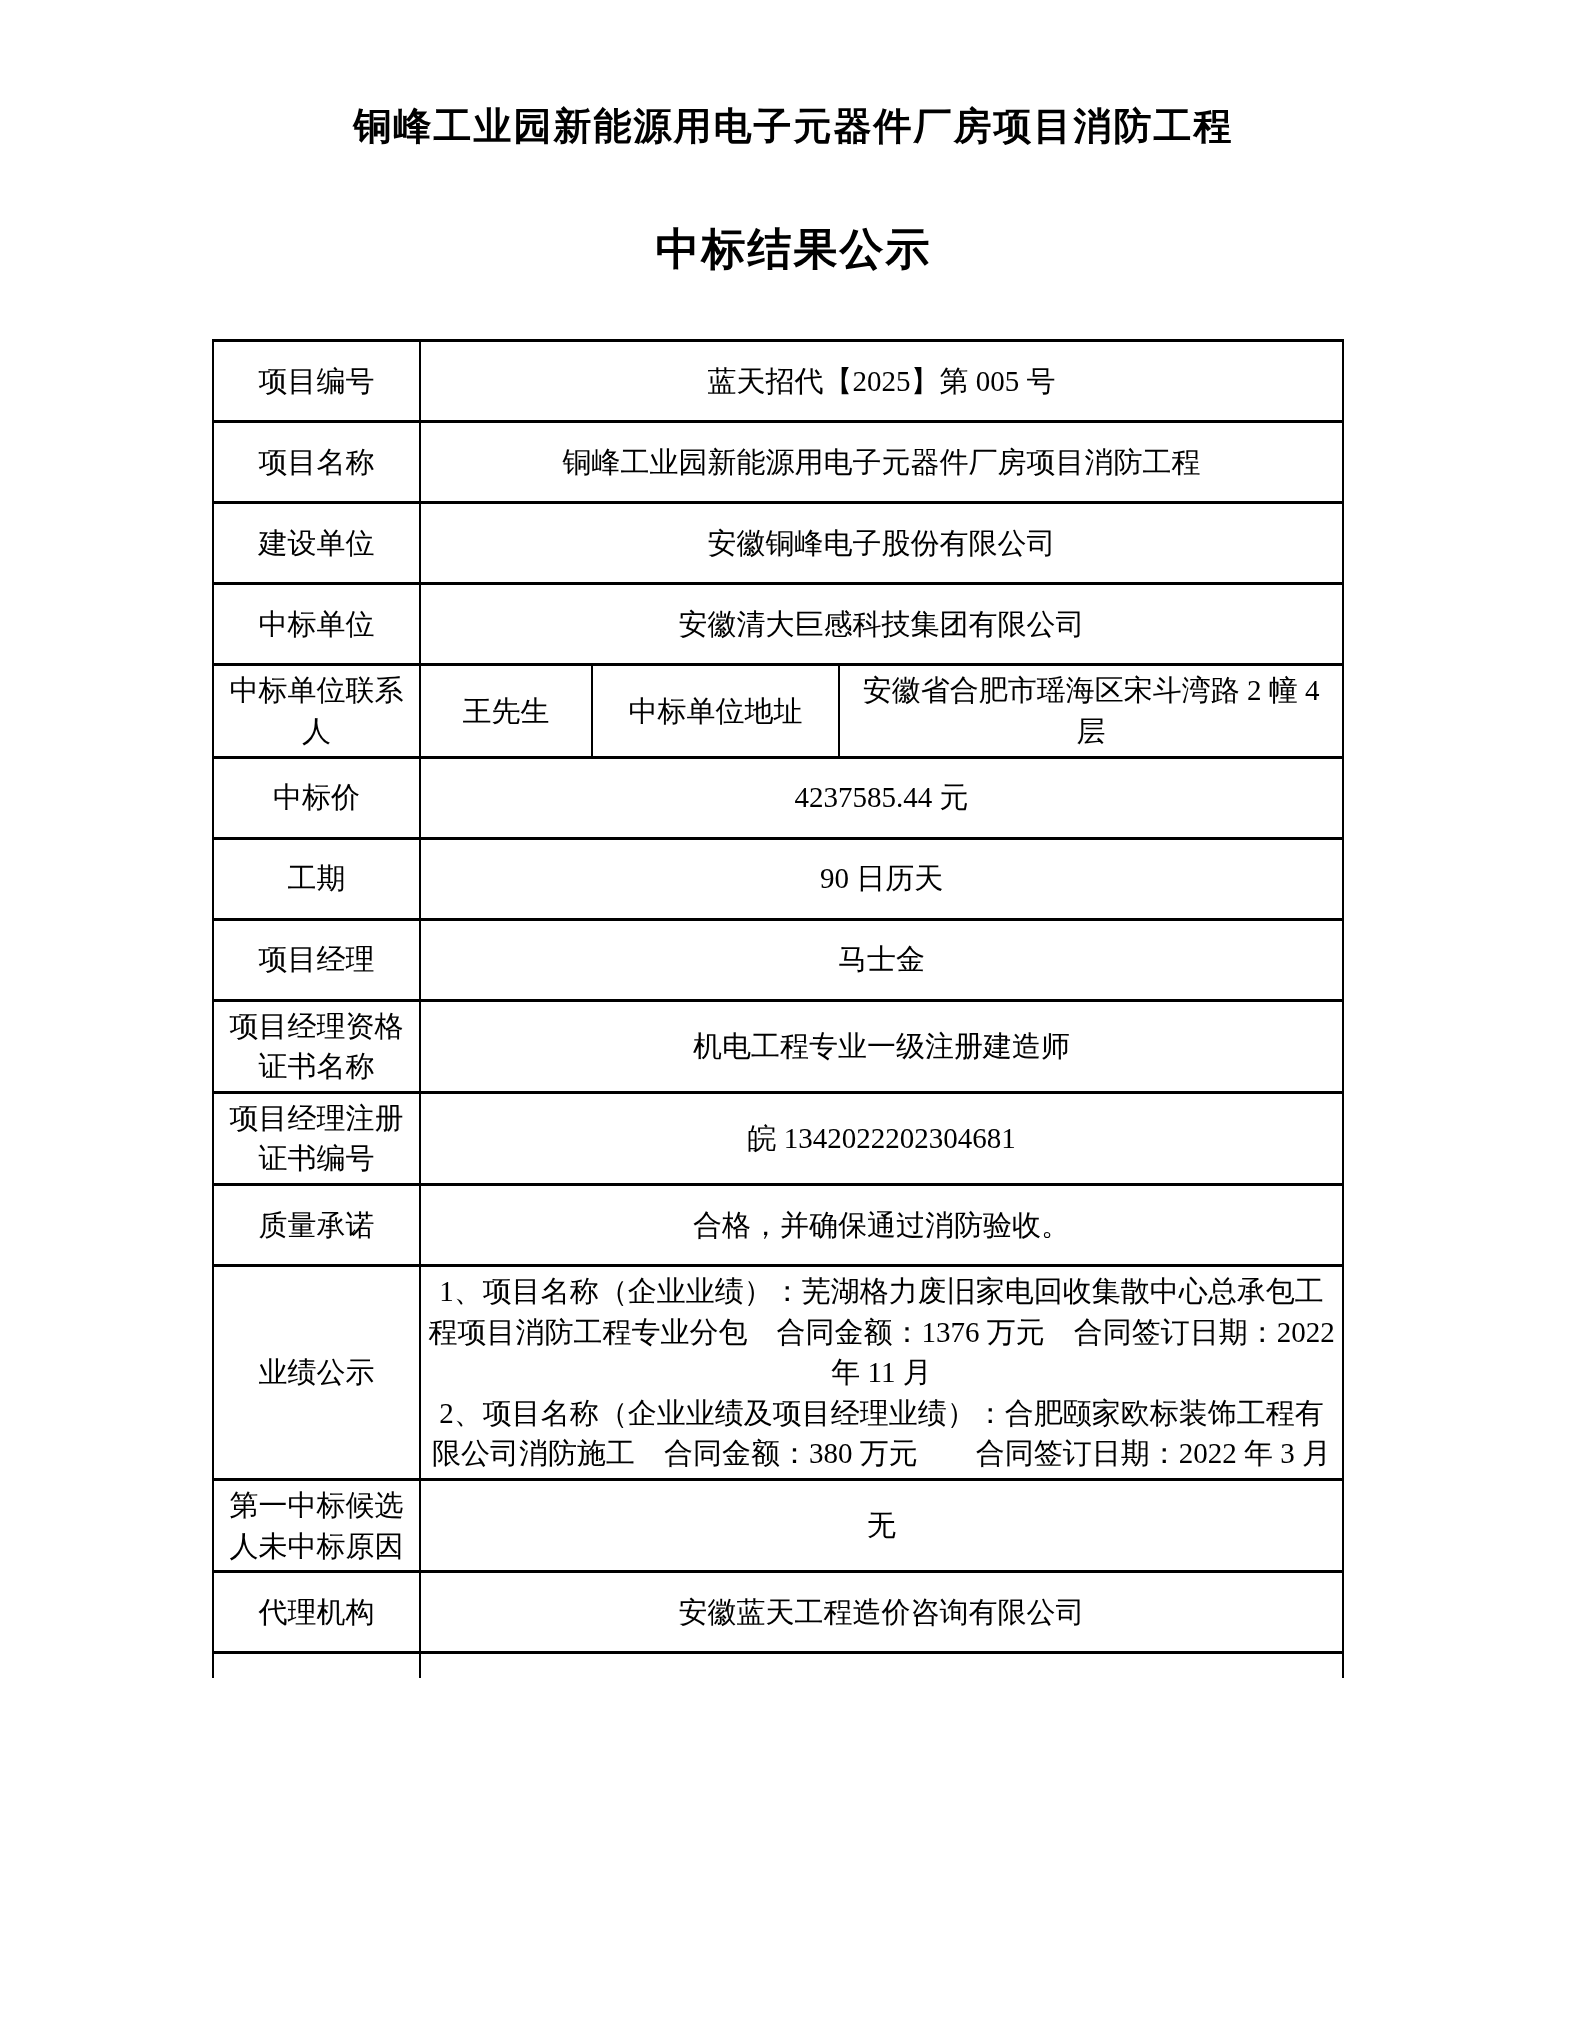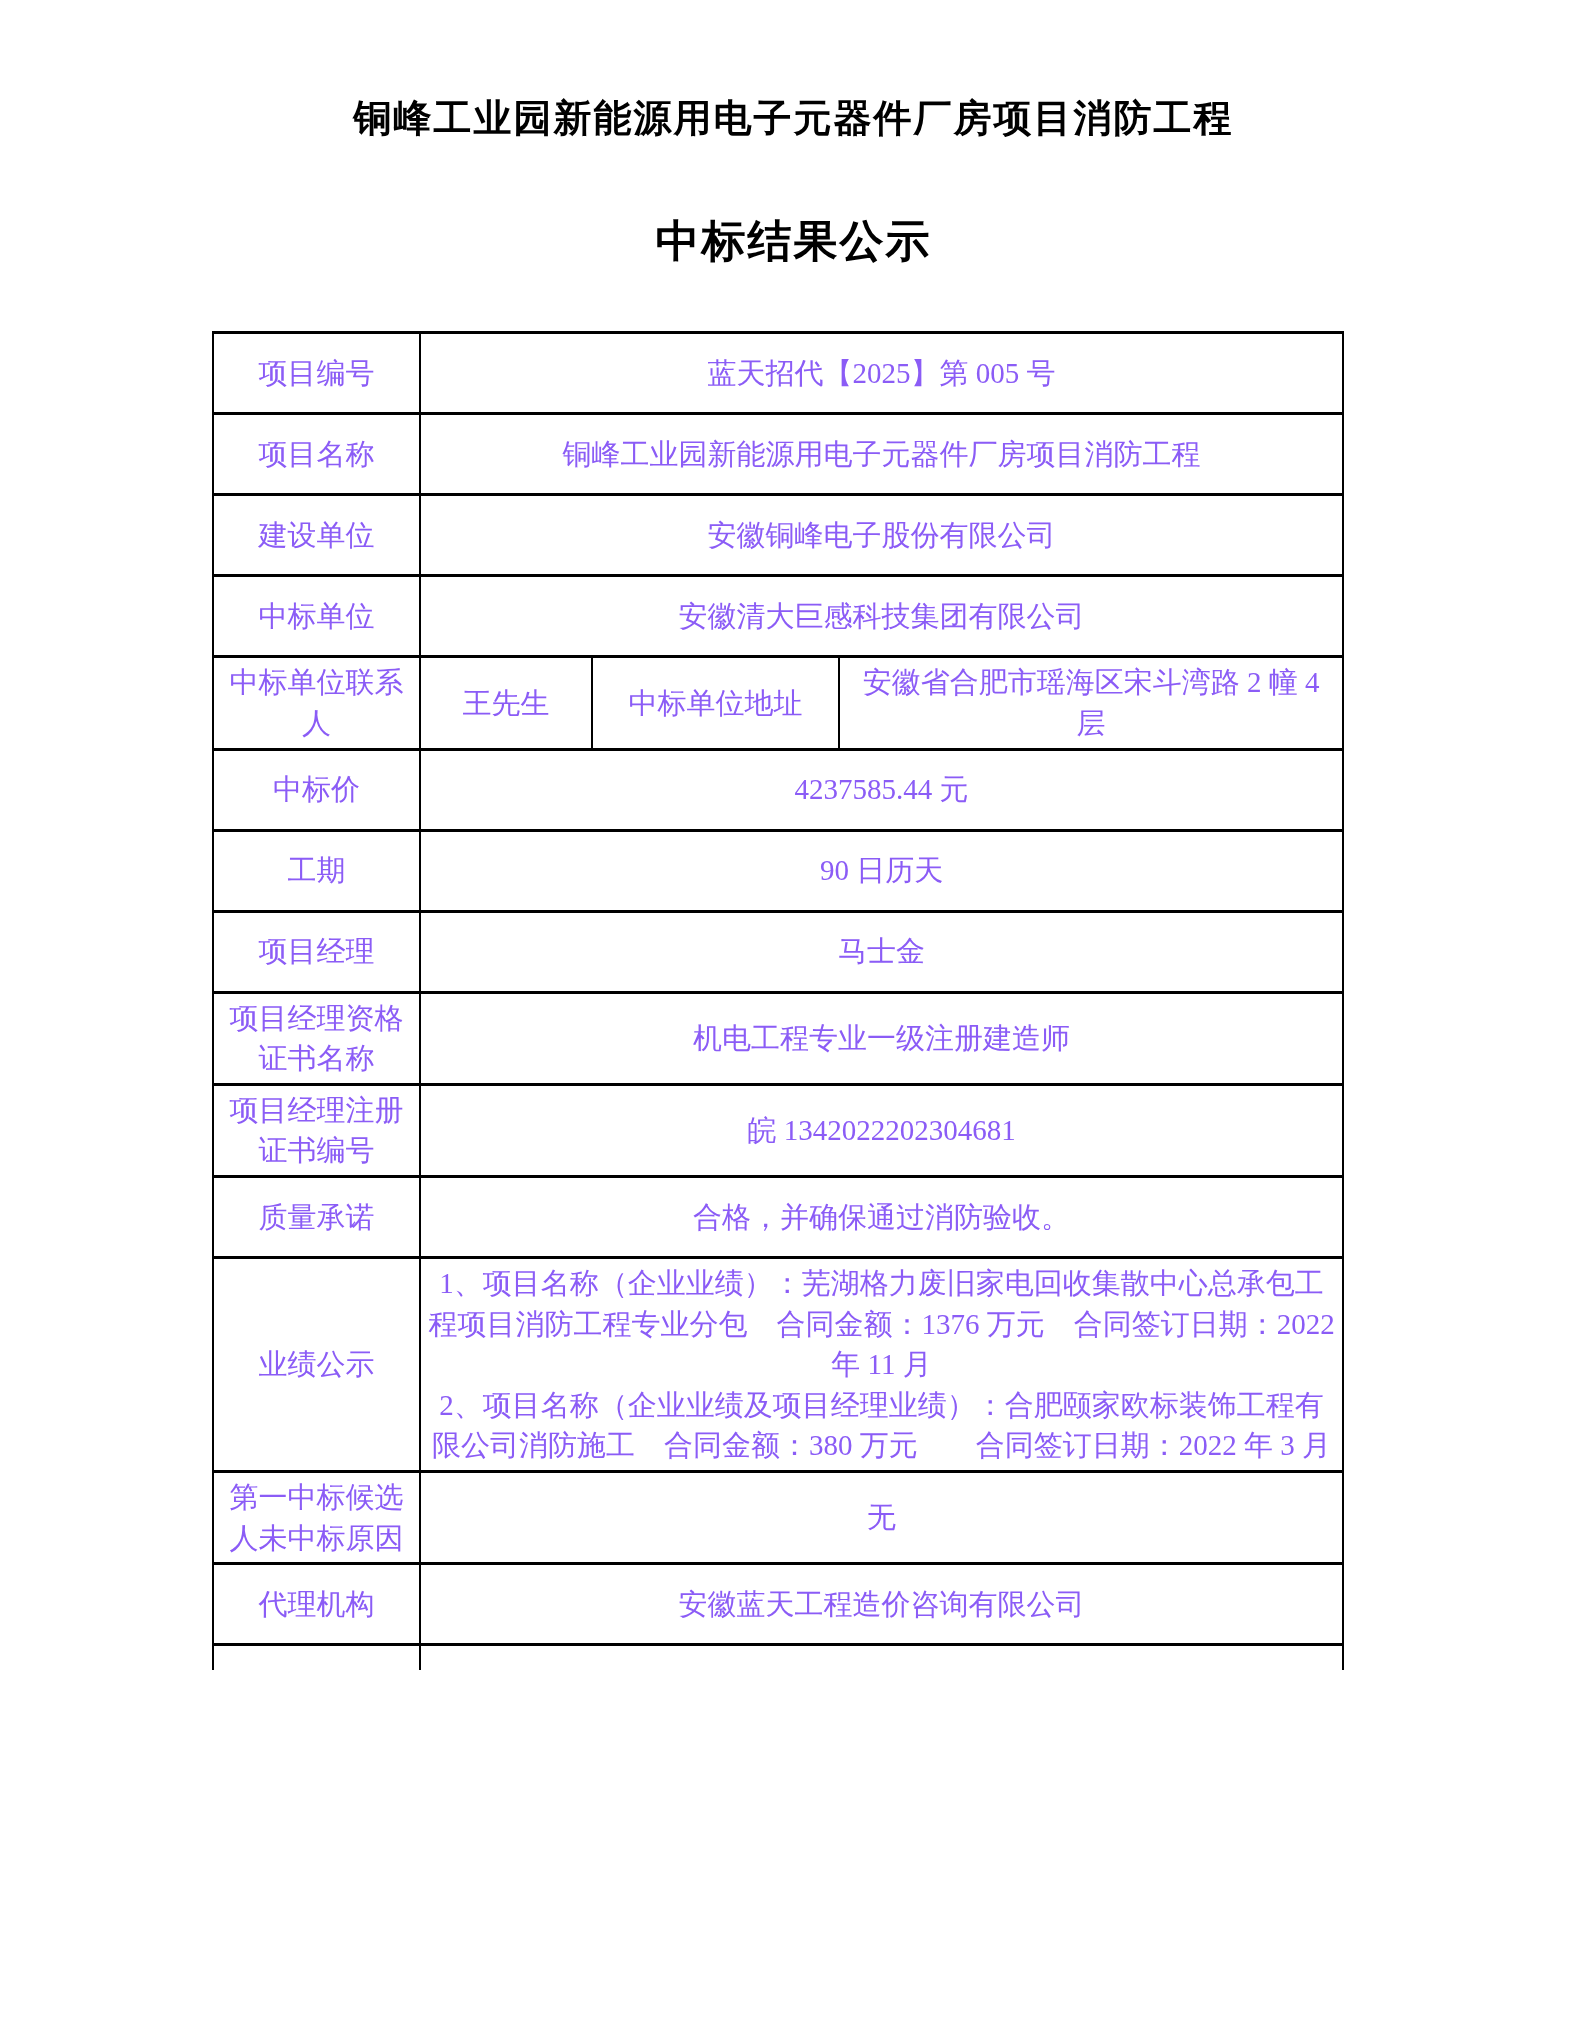--- a/index.html
+++ b/index.html
@@ -8,20 +8,21 @@
     background: #ffffff;
   }
   .page {
     position: relative;
     width: 1587px;
     height: 1670px;
     background: #ffffff;
     color: #000000;
     font-family: "Liberation Serif", "DejaVu Serif", serif;
     overflow: hidden;
+    margin-top: 8px;
   }
   .doc-title {
     margin: 0;
     padding-top: 96px;
     text-align: center;
     font-size: 38px;
     font-weight: bold;
     letter-spacing: 2px;
     line-height: 1.2;
   }
@@ -34,21 +35,21 @@
     letter-spacing: 2px;
     line-height: 1.2;
   }
   table.result-table {
     border-collapse: collapse;
     table-layout: fixed;
     margin-top: 63px;
     margin-left: 212px;
     width: 1130px;
     font-size: 29px;
-    color: #8b5cf6;
+    color: #000000;
   }
   table.result-table td {
     border-left: 2px solid #000000;
     border-right: 2px solid #000000;
     border-top: 3px solid #000000;
     border-bottom: 3px solid #000000;
     text-align: center;
     vertical-align: middle;
     padding: 4px 6px;
     line-height: 1.4;

